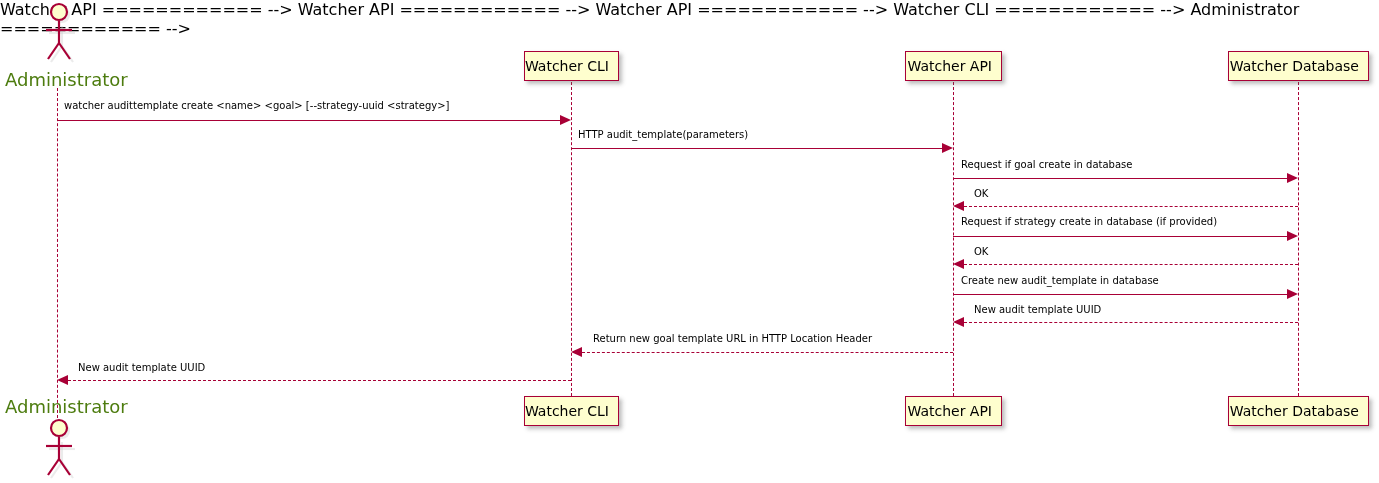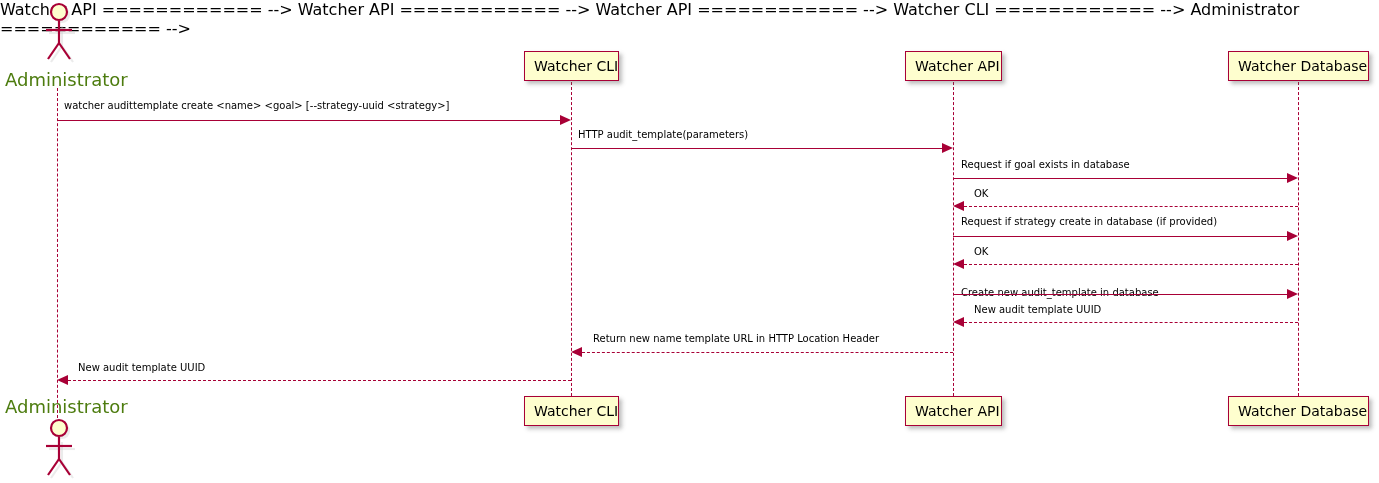--- a/index.html
+++ b/index.html
@@ -28,21 +28,21 @@
   .participant {
     position: absolute;
     box-sizing: border-box;
     background: #FEFECE;
     border: 1.5px solid #A80036;
     color: #000000;
     font-size: 14px;
     line-height: 1;
     display: flex;
     align-items: center;
-    justify-content: flex-start;
+    justify-content: flex-end;
     white-space: nowrap;
     box-shadow: 3px 3px 4px rgba(100,100,100,0.42);
     padding: 0 9px;
     height: 30px;
   }
   
   .actor-wrap {
     position: absolute;
   }
   .actor-label {
@@ -129,51 +129,51 @@
   <div class="msg-label" style="left:64px; top:101px;">watcher audittemplate create &lt;name&gt; &lt;goal&gt; [--strategy-uuid &lt;strategy&gt;]</div>
   <div class="msg-line" style="left:57px; top:120px; width:503px;"></div>
   <div class="arrowhead right" style="left:560px; top:115px;"></div>
 
   
   <div class="msg-label" style="left:578px; top:130px;">HTTP audit_template(parameters)</div>
   <div class="msg-line" style="left:571px; top:148px; width:371px;"></div>
   <div class="arrowhead right" style="left:942px; top:143px;"></div>
 
   
-  <div class="msg-label" style="left:961px; top:160px;">Request if goal exists in database</div>
+  <div class="msg-label" style="left:961px; top:160px;">Request if goal create in database</div>
   <div class="msg-line" style="left:953px; top:178px; width:334px;"></div>
   <div class="arrowhead right" style="left:1287px; top:173px;"></div>
 
    Watcher API ============ --&gt;
   <div class="msg-label" style="left:974px; top:189px;">OK</div>
   <div class="msg-line dotted" style="left:964px; top:206px; width:334px;"></div>
   <div class="arrowhead left" style="left:953px; top:201px;"></div>
 
   
   <div class="msg-label" style="left:961px; top:217px;">Request if strategy create in database (if provided)</div>
   <div class="msg-line" style="left:953px; top:236px; width:334px;"></div>
   <div class="arrowhead right" style="left:1287px; top:231px;"></div>
 
    Watcher API ============ --&gt;
   <div class="msg-label" style="left:974px; top:247px;">OK</div>
   <div class="msg-line dotted" style="left:964px; top:264px; width:334px;"></div>
   <div class="arrowhead left" style="left:953px; top:259px;"></div>
 
   
-  <div class="msg-label" style="left:961px; top:288px;">Create new audit_template in database</div>
+  <div class="msg-label" style="left:961px; top:276px;">Create new audit_template in database</div>
   <div class="msg-line" style="left:953px; top:294px; width:334px;"></div>
   <div class="arrowhead right" style="left:1287px; top:289px;"></div>
 
    Watcher API ============ --&gt;
   <div class="msg-label" style="left:974px; top:305px;">New audit template UUID</div>
   <div class="msg-line dotted" style="left:964px; top:322px; width:334px;"></div>
   <div class="arrowhead left" style="left:953px; top:317px;"></div>
 
    Watcher CLI ============ --&gt;
-  <div class="msg-label" style="left:593px; top:334px;">Return new name template URL in HTTP Location Header</div>
+  <div class="msg-label" style="left:593px; top:334px;">Return new goal template URL in HTTP Location Header</div>
   <div class="msg-line dotted" style="left:582px; top:352px; width:371px;"></div>
   <div class="arrowhead left" style="left:571px; top:347px;"></div>
 
    Administrator ============ --&gt;
   <div class="msg-label" style="left:78px; top:363px;">New audit template UUID</div>
   <div class="msg-line dotted" style="left:68px; top:380px; width:503px;"></div>
   <div class="arrowhead left" style="left:57px; top:375px;"></div>
 
   
   <div class="actor-label" style="left:5px; top:398px;">Administrator</div>

